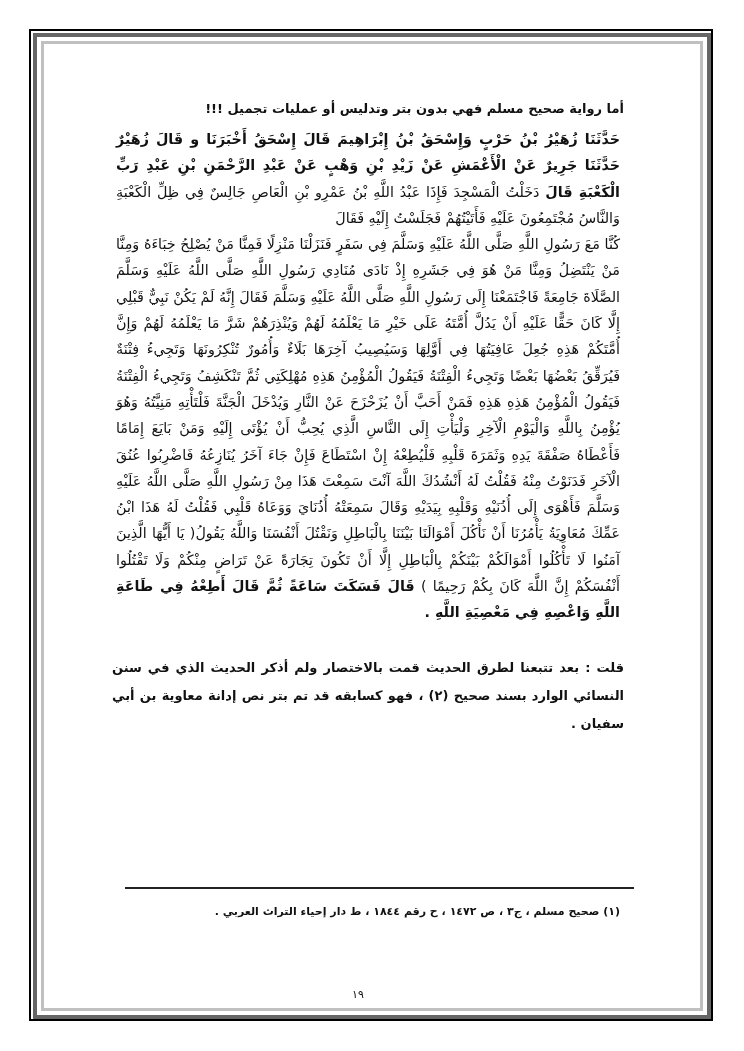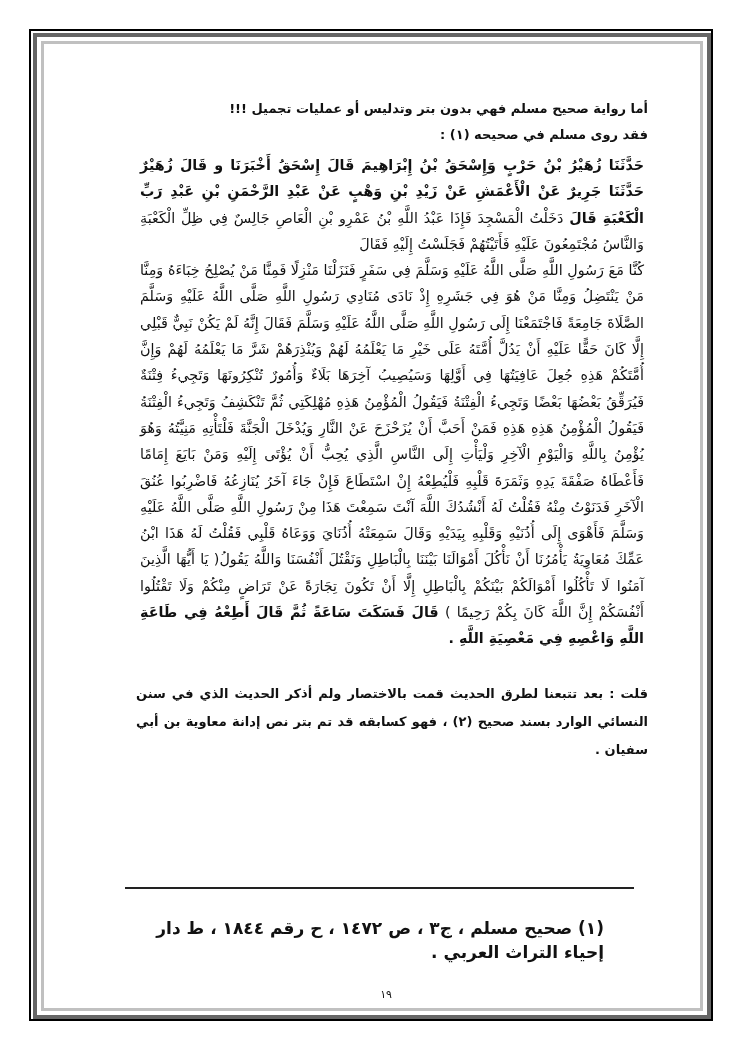--- a/index.html
+++ b/index.html
@@ -6,44 +6,43 @@
   body { width: 744px; height: 1051px; position: relative; overflow: hidden;
          font-family: "DejaVu Sans", sans-serif; color: #111; }
   .frame-outer { position: absolute; left: 29px; top: 29px; width: 684px; height: 992px;
                  box-sizing: border-box; border: 2px solid #000; }
   .frame-mid { position: absolute; left: 2px; top: 2px; right: 0; bottom: 0;
                border-left: 4px solid #666; border-top: 4px solid #666;
                border-right: 4px solid #666; border-bottom: 4px solid #666; box-sizing: border-box; }
   .frame-inner { position: absolute; left: 4px; top: 4px; right: 4px; bottom: 4px;
                  border-left: 3px solid #c0c0c0; border-top: 3px solid #c0c0c0;
                  border-right: 3px solid #c0c0c0; border-bottom: 3px solid #c0c0c0; box-sizing: border-box; }
-  .page-body { position: absolute; left: 136px; top: 96px; width: 512px; direction: rtl; text-align: justify; }
+  .page-body { position: absolute; left: 112px; top: 96px; width: 512px; direction: rtl; text-align: justify; }
   .heading-line { font-weight: bold; font-size: 13px; line-height: 26px; text-align: right; margin: 0; }
   .hadith { font-size: 14.3px; line-height: 26.3px; margin: 4px; text-align: justify; text-align-last: right; }
   .bold { font-weight: bold; }
   .note { font-weight: bold; font-size: 13px; line-height: 28px; margin: 28px 0 16px 0; text-align: justify; text-align-last: right; }
   .footnote-rule { position: absolute; left: 125px; top: 887px; width: 509px; height: 0;
                    border-top: 2px solid #222; }
   .footnotes { position: absolute; left: 140px; top: 900px; width: 480px; direction: rtl; text-align: right; }
-  .footnote { font-weight: bold; font-size: 17px; line-height: 24px; margin: 16px; }
-  .page-number { position: absolute; left: 352px; top: 988px; width: 40px; text-align: right;
+  .footnote { font-weight: bold; font-size: 11px; line-height: 24px; margin: 0; }
+  .page-number { position: absolute; left: 352px; top: 988px; width: 40px; text-align: left;
                  font-size: 11px; direction: rtl; }
 </style>
 </head>
 <body>
 
 <div class="frame-outer">
   <div class="frame-mid">
     <div class="frame-inner"></div>
   </div>
 </div>
 
 <div class="page-body">
   <p class="heading-line">أما رواية صحيح مسلم  فهي بدون بتر وتدليس أو عمليات تجميل !!!</p>
-  <p class="heading-line">فقد روى مسلم في صحيحه (١) :</p>
   <p class="hadith"><span class="bold">حَدَّثَنَا زُهَيْرُ بْنُ حَرْبٍ وَإِسْحَقُ بْنُ إِبْرَاهِيمَ قَالَ إِسْحَقُ أَخْبَرَنَا و قَالَ زُهَيْرٌ حَدَّثَنَا جَرِيرٌ عَنْ الْأَعْمَشِ عَنْ زَيْدِ بْنِ وَهْبٍ عَنْ عَبْدِ الرَّحْمَنِ بْنِ عَبْدِ رَبِّ الْكَعْبَةِ قَالَ</span><span> دَخَلْتُ الْمَسْجِدَ فَإِذَا عَبْدُ اللَّهِ بْنُ عَمْرِو بْنِ الْعَاصِ جَالِسٌ فِي ظِلِّ الْكَعْبَةِ وَالنَّاسُ مُجْتَمِعُونَ عَلَيْهِ فَأَتَيْتُهُمْ فَجَلَسْتُ إِلَيْهِ فَقَالَ</span><br><span>كُنَّا مَعَ رَسُولِ اللَّهِ صَلَّى اللَّهُ عَلَيْهِ وَسَلَّمَ فِي سَفَرٍ فَنَزَلْنَا مَنْزِلًا فَمِنَّا مَنْ يُصْلِحُ خِبَاءَهُ وَمِنَّا مَنْ يَنْتَضِلُ وَمِنَّا مَنْ هُوَ فِي جَشَرِهِ إِذْ نَادَى مُنَادِي رَسُولِ اللَّهِ صَلَّى اللَّهُ عَلَيْهِ وَسَلَّمَ الصَّلَاةَ جَامِعَةً فَاجْتَمَعْنَا إِلَى رَسُولِ اللَّهِ صَلَّى اللَّهُ عَلَيْهِ وَسَلَّمَ فَقَالَ إِنَّهُ لَمْ يَكُنْ نَبِيٌّ قَبْلِي إِلَّا كَانَ حَقًّا عَلَيْهِ أَنْ يَدُلَّ أُمَّتَهُ عَلَى خَيْرِ مَا يَعْلَمُهُ لَهُمْ وَيُنْذِرَهُمْ شَرَّ مَا يَعْلَمُهُ لَهُمْ وَإِنَّ أُمَّتَكُمْ هَذِهِ جُعِلَ عَافِيَتُهَا فِي أَوَّلِهَا وَسَيُصِيبُ آخِرَهَا بَلَاءٌ وَأُمُورٌ تُنْكِرُونَهَا وَتَجِيءُ فِتْنَةٌ فَيُرَقِّقُ بَعْضُهَا بَعْضًا وَتَجِيءُ الْفِتْنَةُ فَيَقُولُ الْمُؤْمِنُ هَذِهِ مُهْلِكَتِي ثُمَّ تَنْكَشِفُ وَتَجِيءُ الْفِتْنَةُ فَيَقُولُ الْمُؤْمِنُ هَذِهِ هَذِهِ فَمَنْ أَحَبَّ أَنْ يُزَحْزَحَ عَنْ النَّارِ وَيُدْخَلَ الْجَنَّةَ فَلْتَأْتِهِ مَنِيَّتُهُ وَهُوَ يُؤْمِنُ بِاللَّهِ وَالْيَوْمِ الْآخِرِ وَلْيَأْتِ إِلَى النَّاسِ الَّذِي يُحِبُّ أَنْ يُؤْتَى إِلَيْهِ وَمَنْ بَايَعَ إِمَامًا فَأَعْطَاهُ صَفْقَةَ يَدِهِ وَثَمَرَةَ قَلْبِهِ فَلْيُطِعْهُ إِنْ اسْتَطَاعَ فَإِنْ جَاءَ آخَرُ يُنَازِعُهُ فَاضْرِبُوا عُنُقَ الْآخَرِ فَدَنَوْتُ مِنْهُ فَقُلْتُ لَهُ أَنْشُدُكَ اللَّهَ آنْتَ سَمِعْتَ هَذَا مِنْ رَسُولِ اللَّهِ صَلَّى اللَّهُ عَلَيْهِ وَسَلَّمَ فَأَهْوَى إِلَى أُذُنَيْهِ وَقَلْبِهِ بِيَدَيْهِ وَقَالَ سَمِعَتْهُ أُذُنَايَ وَوَعَاهُ قَلْبِي فَقُلْتُ لَهُ هَذَا ابْنُ عَمِّكَ مُعَاوِيَةُ يَأْمُرُنَا أَنْ نَأْكُلَ أَمْوَالَنَا بَيْنَنَا بِالْبَاطِلِ وَنَقْتُلَ أَنْفُسَنَا وَاللَّهُ يَقُولُ( يَا أَيُّهَا الَّذِينَ آمَنُوا لَا تَأْكُلُوا أَمْوَالَكُمْ بَيْنَكُمْ بِالْبَاطِلِ إِلَّا أَنْ تَكُونَ تِجَارَةً عَنْ تَرَاضٍ مِنْكُمْ وَلَا تَقْتُلُوا أَنْفُسَكُمْ إِنَّ اللَّهَ كَانَ بِكُمْ رَحِيمًا ) </span><span class="bold">قَالَ فَسَكَتَ سَاعَةً ثُمَّ قَالَ أَطِعْهُ فِي طَاعَةِ اللَّهِ وَاعْصِهِ فِي مَعْصِيَةِ اللَّهِ .</span></p>
   <p class="note">قلت :  بعد تتبعنا لطرق الحديث قمت بالاختصار ولم أذكر الحديث الذي في سنن النسائي الوارد بسند صحيح (٢) ، فهو كسابقه قد تم بتر نص إدانة معاوية بن أبي سفيان .</p>
 </div>
 
 <div class="footnote-rule"></div>
 
 <div class="footnotes">
   <p class="footnote">(١) صحيح مسلم ، ج٣ ، ص ١٤٧٢ ، ح رقم ١٨٤٤ ، ط دار إحياء التراث العربي .</p>
 </div>
 

